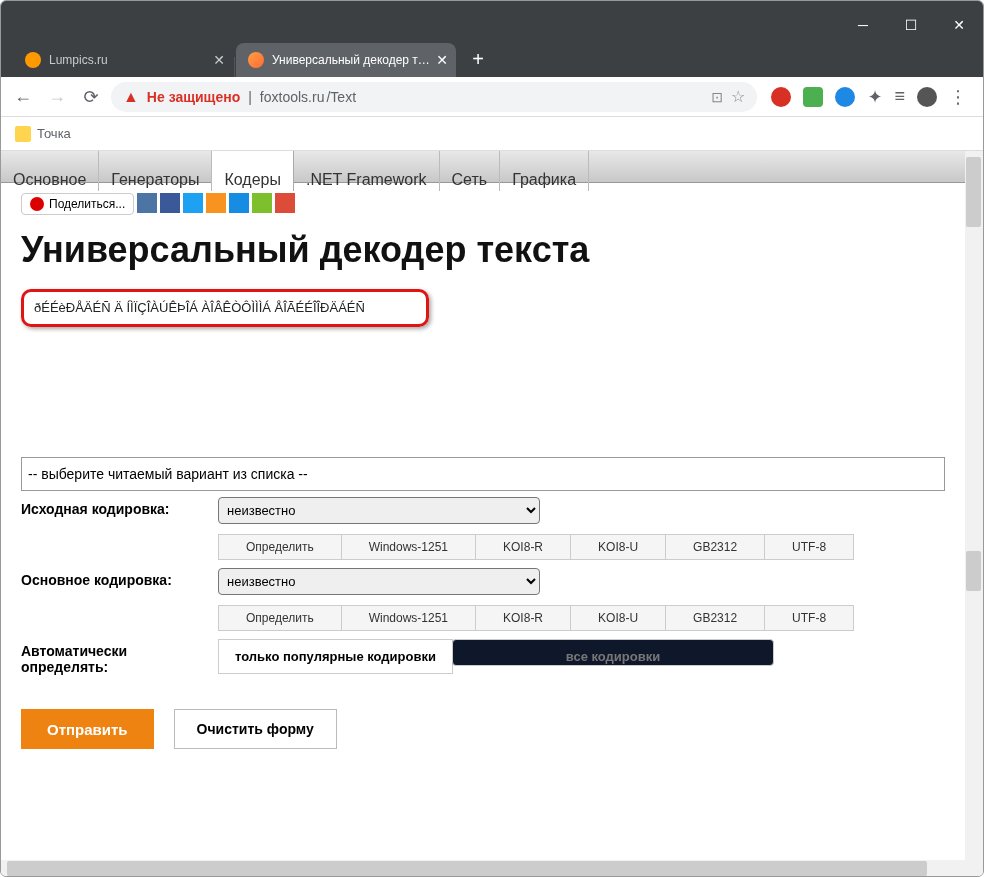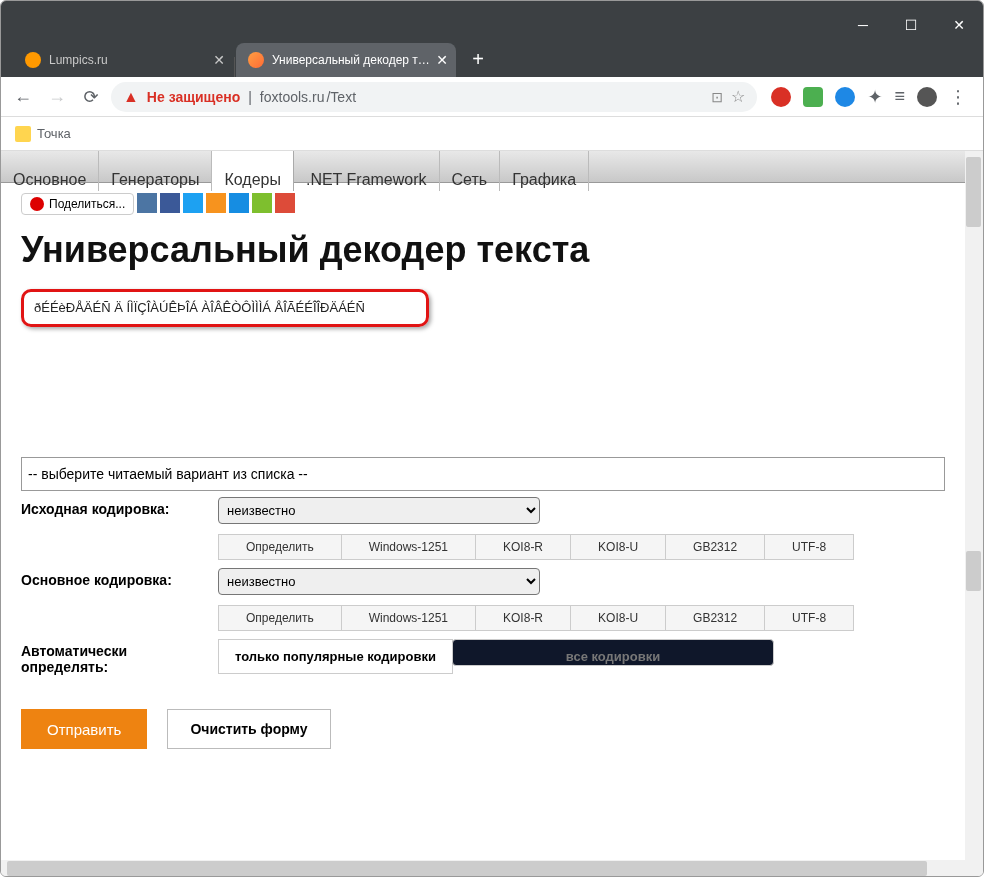--- a/index.html
+++ b/index.html
@@ -49,21 +49,21 @@
 .variant-bar{border:1px solid #999;padding:8px 6px;font-size:14px;margin-bottom:6px}
 .form-row{display:flex;align-items:flex-start;margin-bottom:8px;gap:12px}
 .form-label{width:185px;font-size:14px;font-weight:bold;padding-top:4px}
 .sel{width:322px;height:27px;font-size:13px;border:1px solid #767676;border-radius:4px;background:#efefef;padding:0 4px}
 .enc-btns{display:flex;gap:0;margin-top:10px}
 .enc-btn{background:#f5f5f5;border:1px solid #ccc;padding:5px 27px;font-size:12px;margin-right:-1px;color:#333}
 .auto-btns{display:flex}
 .auto-btn{background:#fff;border:1px solid #ccc;padding:9px 16px;font-size:13px;font-weight:bold;margin-right:-1px}
 .auto-btn.sel{background:#0f172a;color:#777}
 .action-row{display:flex;gap:20px;margin-top:34px}
-.btn-submit{background:#ee8311;color:#fff;font-size:15px;font-weight:normal;padding:11px 26px;border:none}
+.btn-submit{background:#ee8311;color:#fff;font-size:15px;font-weight:bold;padding:11px 26px;border:none}
 .btn-clear{background:#fff;border:1px solid #bbb;font-size:14px;font-weight:bold;padding:11px 22px}
 </style>
 </head>
 <body>
 
 <div class="titlebar">
   <div class="window-controls">
     <div class="wc">─</div>
     <div class="wc">☐</div>
     <div class="wc">✕</div>

